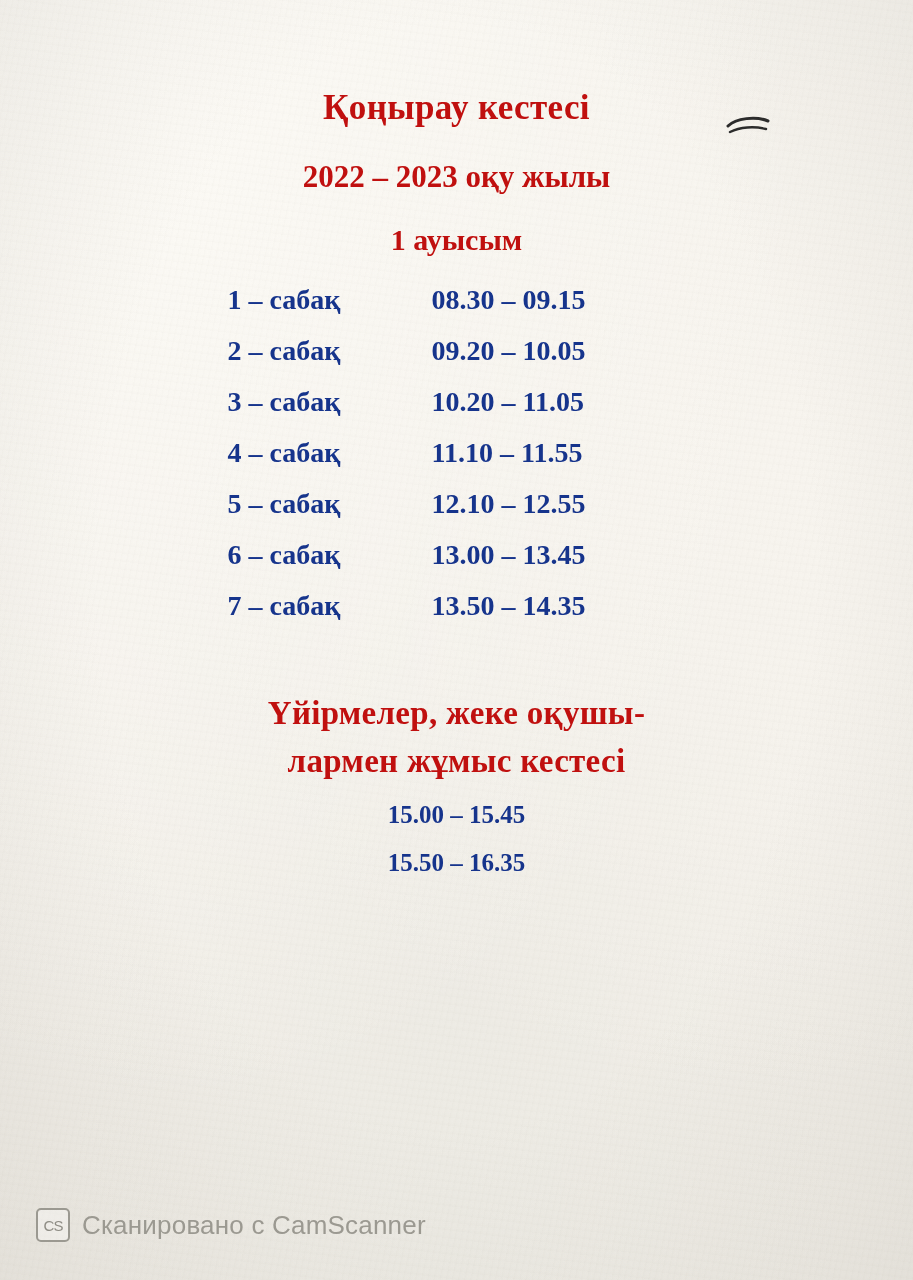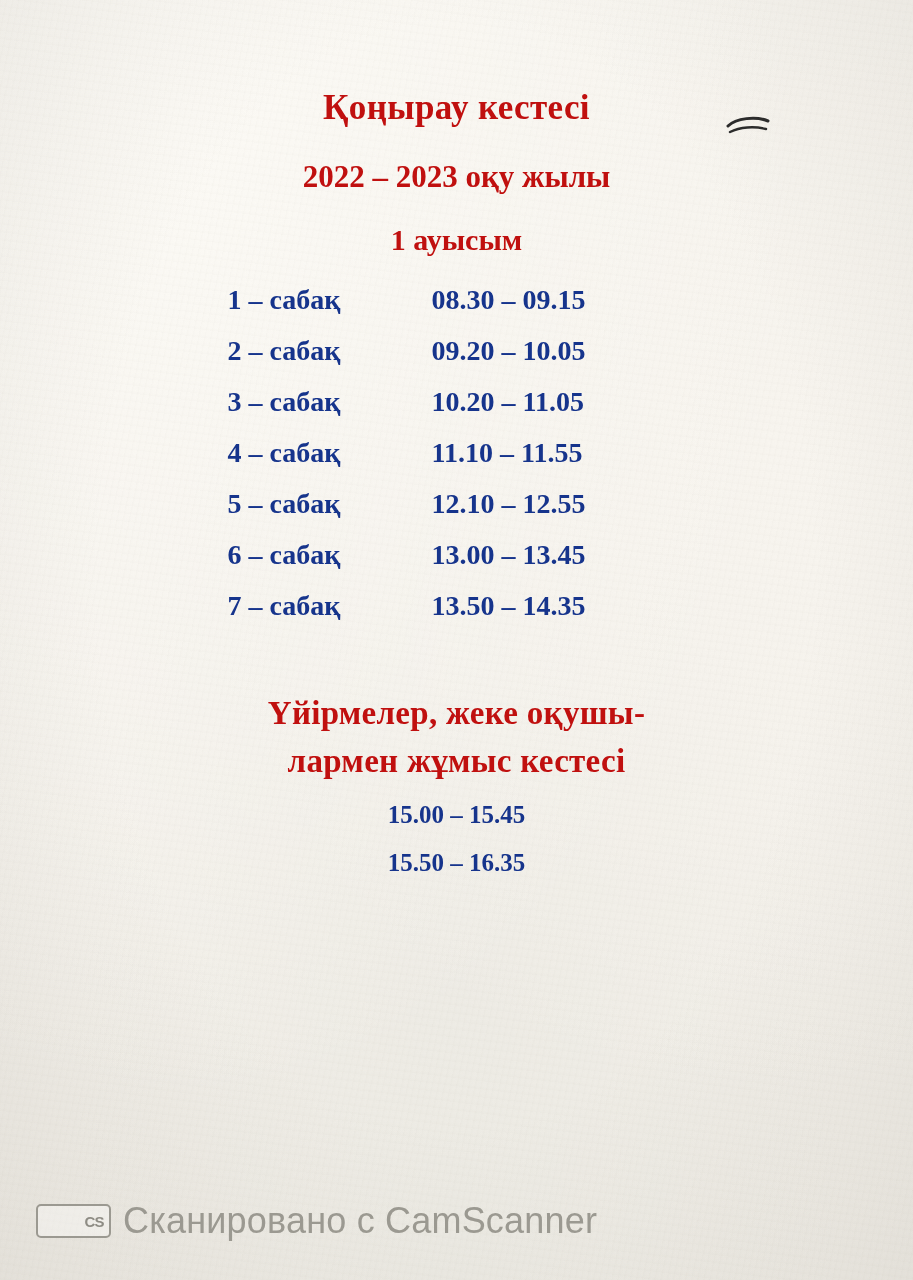--- a/index.html
+++ b/index.html
@@ -139,32 +139,31 @@
     gap: 12px;
   }
   .cs-badge {
     width: 30px;
     height: 30px;
     border: 2px solid #9b9991;
     border-radius: 5px;
     color: #8e8c84;
     font-family: "Liberation Sans", sans-serif;
     font-size: 15px;
-    font-weight: bold;
+    font-weight: normal;
     display: flex;
     align-items: center;
     justify-content: center;
     letter-spacing: -1px;
     background: rgba(255,255,255,.35);
-    padding-left: 41px;
   }
   .wm-text {
     color: #9b9991;
     font-family: "Liberation Sans", sans-serif;
-    font-size: 36px;
+    font-size: 26px;
     letter-spacing: .2px;
   }
 </style>
 </head>
 <body>
 
 <div class="paper"></div>
 <div class="grain"></div>
 
 <div class="sheet">

